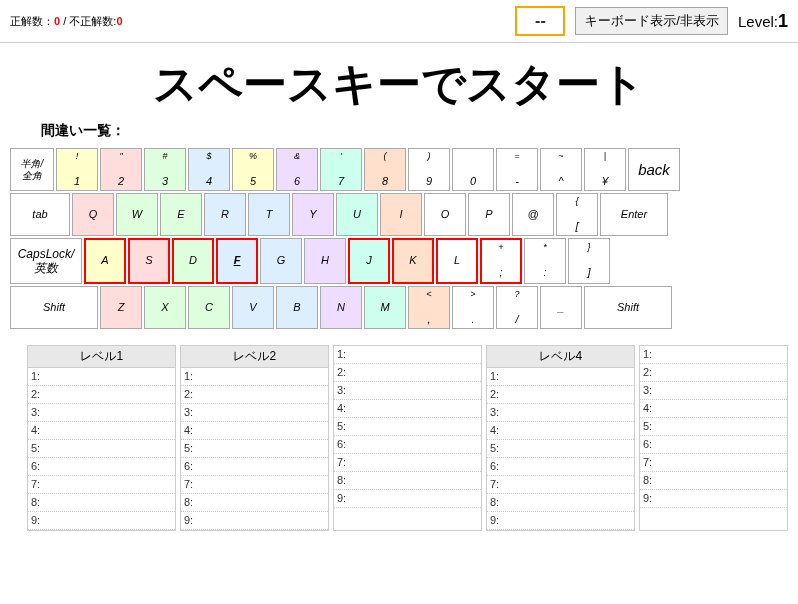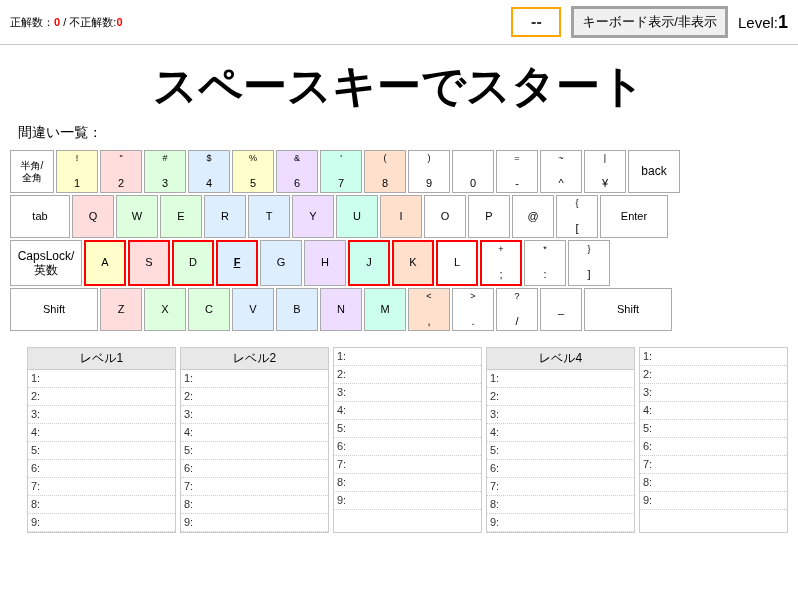--- a/index.html
+++ b/index.html
@@ -29,21 +29,21 @@
     #dash-box {
       border: 2px solid orange;
       padding: 4px 10px;
       font-size: 16px;
       font-weight: bold;
       color: #333;
       min-width: 50px;
       text-align: center;
     }
     #keyboard-btn {
-      border: 3px solid #a3a3a3;
+      border: 1px solid #a3a3a3;
       background: #f0f0f0;
       padding: 4px 8px;
       cursor: pointer;
       font-size: 13px;
     }
     #level-display {
       font-size: 15px;
     }
     #level-display span.level-val {
       font-size: 18px;
@@ -55,28 +55,29 @@
       text-align: center;
       padding: 12px 0 4px;
     }
     #main-title {
       font-size: 44px;
       font-weight: bold;
       color: #000;
     }
     #mistakes-label {
       text-align: left;
-      padding: 4px 18px;
+      padding: 4px 41px;
       font-size: 14px;
-      font-weight: normal;
+      font-weight: bold;
     }
 
     
     #keyboard-section {
       padding: 4px 10px;
+      font-style: italic;
     }
     .kb-row {
       display: flex;
       align-items: stretch;
       margin-bottom: 2px;
       gap: 2px;
     }
     .key {
       display: flex;
       flex-direction: column;
@@ -183,21 +184,21 @@
     <div class="key std blue"><span style="font-size:9px">$</span><br>4</div>
     <div class="key std yellow"><span style="font-size:9px">%</span><br>5</div>
     <div class="key std lavender"><span style="font-size:9px">&amp;</span><br>6</div>
     <div class="key std mint"><span style="font-size:9px">'</span><br>7</div>
     <div class="key std peach"><span style="font-size:9px">(</span><br>8</div>
     <div class="key std white"><span style="font-size:9px">)</span><br>9</div>
     <div class="key std white"><span style="font-size:9px">&nbsp;</span><br>0</div>
     <div class="key std white"><span style="font-size:9px">=</span><br>-</div>
     <div class="key std white"><span style="font-size:9px">~</span><br>^</div>
     <div class="key std white"><span style="font-size:9px">|</span><br>¥</div>
-    <div class="key back-key white" style="font-size:12px; min-width:52px;">back</div>
+    <div class="key back-key white" style="font-size:15px; min-width:52px;">back</div>
   </div>
 
   <div class="kb-row">
     <div class="key wide white" style="min-width:60px;">tab</div>
     <div class="key std pink">Q</div>
     <div class="key std green">W</div>
     <div class="key std green">E</div>
     <div class="key std blue">R</div>
     <div class="key std blue">T</div>
     <div class="key std lavender">Y</div>

